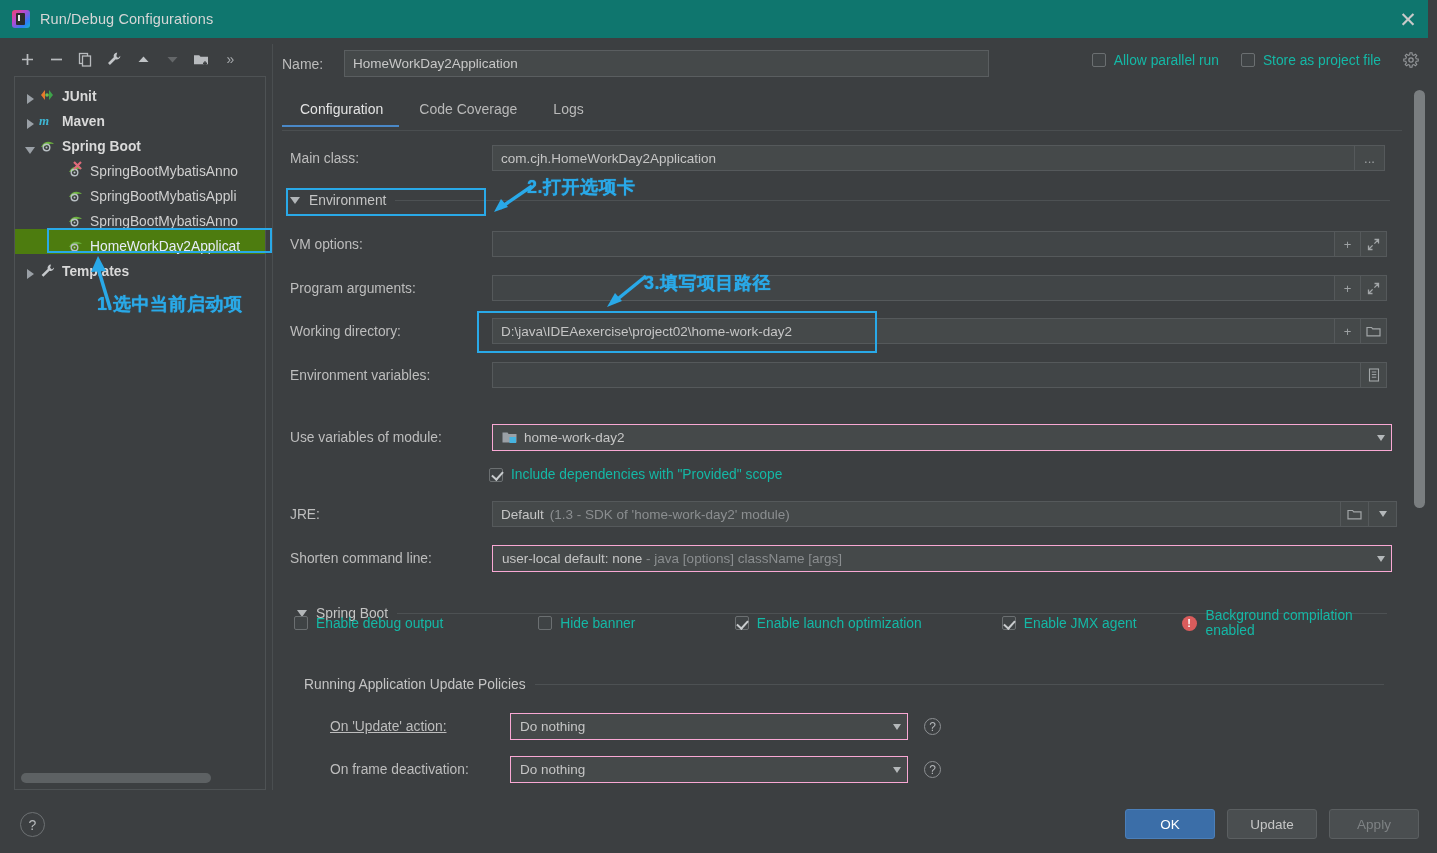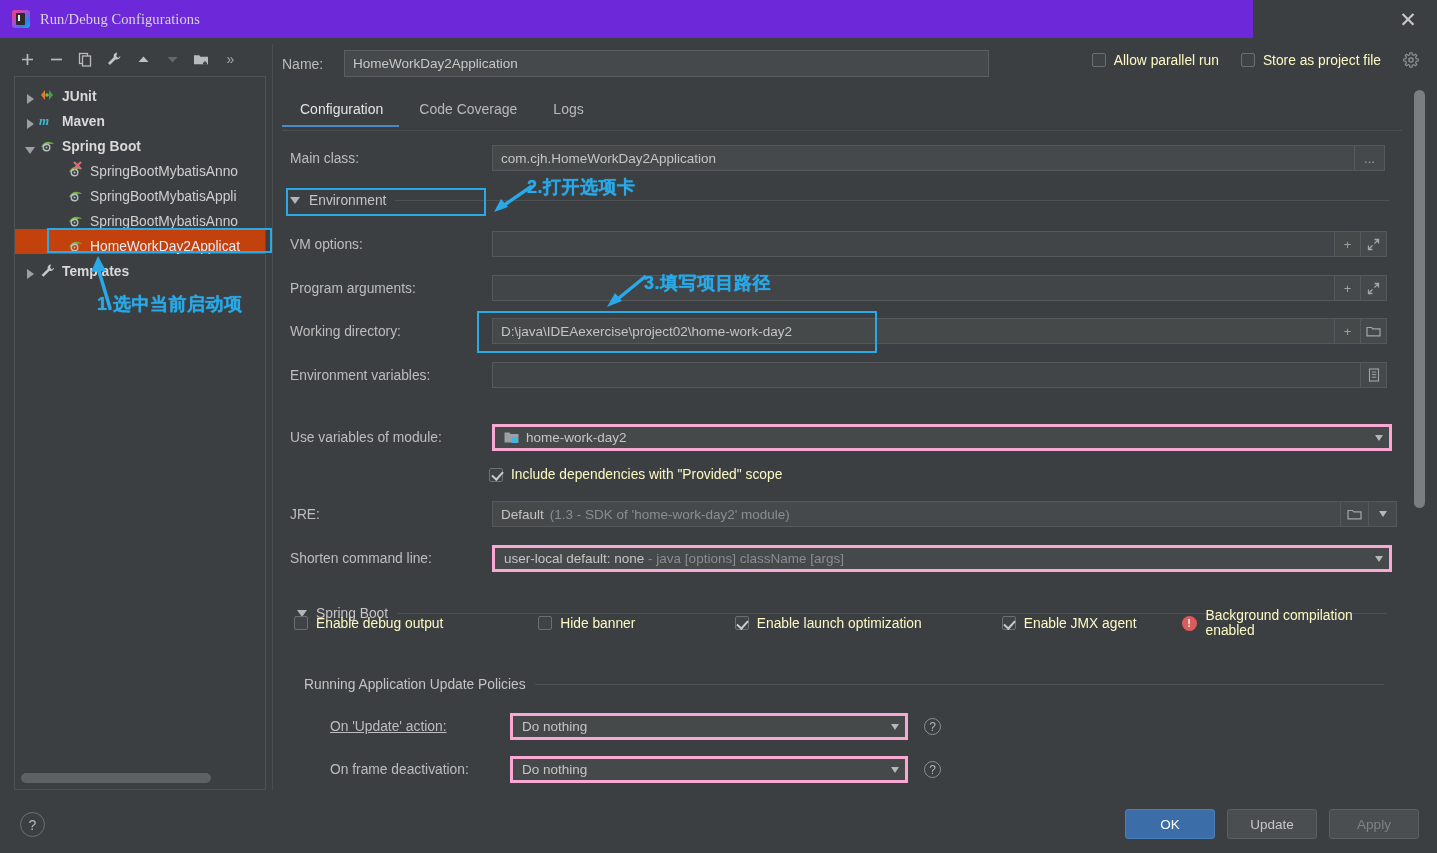--- a/index.html
+++ b/index.html
@@ -8,23 +8,23 @@
     background: #3c3f41;
     font-family: "Liberation Sans", sans-serif;
     font-size: 13.5px;
     color: #bbbbbb;
     overflow: hidden;
   }
   #app { position: relative; width: 1437px; height: 853px; background: #3c3f41; }
 
   
   .titlebar {
-    position: absolute; left: 0; top: 0; width: 1253px; height: 38px;
-    background: #6d28d9;
-    display: flex; align-items: center; font-family: Liberation Serif, serif;
+    position: absolute; left: 0; top: 0; width: 1428px; height: 38px;
+    background: #0f766e;
+    display: flex; align-items: center;
   }
   .title-icon {
     width: 18px; height: 18px; margin-left: 12px; margin-right: 10px;
     border-radius: 3px;
     background: linear-gradient(135deg,#f5426c 0%,#b14bd4 40%,#2b7ff5 75%,#1ab6c8 100%);
     position: relative; flex: none;
   }
   .title-icon::after {
     content: ""; position: absolute; left: 4px; top: 3px;
     width: 9px; height: 12px; background: #2b2b2b; border-radius: 1px;
@@ -58,21 +58,21 @@
     position: absolute; left: 14px; top: 76px; width: 252px; height: 714px;
     background: #3c3f41;
     border: 1px solid #4e5254;
     overflow: hidden;
   }
   .tree-inner { position: relative; padding-top: 2px; }
   .tree-row {
     height: 25px; display: flex; align-items: flex-end;
     position: relative; white-space: nowrap; cursor: pointer;
   }
-  .tree-row.selected { background: #c2410c; }
+  .tree-row.selected { background: #4d7c0f; }
   .tw {
     width: 18px; display: flex; align-items: center; justify-content: center;
     flex: none;
   }
   .tw-arrow {
     width: 0; height: 0; border-style: solid;
   }
   .tw-right { border-width: 5px 0 5px 7px; border-color: transparent transparent transparent #9aa0a6; }
   .tw-down  { border-width: 7px 5px 0 5px; border-color: #9aa0a6 transparent transparent transparent; }
 
@@ -123,21 +123,21 @@
   .cbx-wrap { display: flex; align-items: center; gap: 8px; cursor: pointer; }
   .cbx {
     width: 14px; height: 14px; border: 1px solid #6b6f71; background: #3f4345;
     flex: none; position: relative; border-radius: 2px;
   }
   .cbx.checked::after {
     content: ""; position: absolute; left: 3.5px; top: 0.5px;
     width: 5px; height: 9px; border: solid #c9ccce; border-width: 0 2px 2px 0;
     transform: rotate(42deg);
   }
-  .cbx-label { font-size: 13.8px; color: #fef9c3; }
+  .cbx-label { font-size: 13.8px; color: #14b8a6; }
   .gear-icon { width: 16px; height: 16px; opacity: .75; }
 
   
   .tabs {
     position: absolute; left: 282px; top: 98px; width: 1120px; height: 32px;
     display: flex; align-items: flex-start; gap: 0;
   }
   .tab {
     padding: 3px 18px 10px 18px; font-size: 14px; color: #b9b9b9; cursor: pointer;
     position: relative;
@@ -175,21 +175,21 @@
   
   .sect {
     position: absolute; display: flex; align-items: center; gap: 9px;
   }
   .sect-tri { width: 0; height: 0; border-style: solid; border-width: 7px 5px 0 5px;
     border-color: #b2b6b8 transparent transparent transparent; }
   .sect-label { font-size: 13.8px; color: #c4c4c4; white-space: nowrap; }
   .sect-line { height: 1px; background: #4d5153; }
 
   .combo {
-    background: #45494a; border: 3px solid #f9a8d4; height: 27px;
+    background: #45494a; border: 1px solid #f9a8d4; height: 27px;
     display: flex; align-items: center; padding: 0 6px 0 9px;
     font-size: 13.5px; color: #c5c5c5; white-space: nowrap; cursor: pointer;
   }
   .combo .cb-text { flex: 1; overflow: hidden; }
   .cb-arrow { width: 0; height: 0; border-style: solid; border-width: 6px 4.5px 0 4.5px;
     border-color: #b4b8ba transparent transparent transparent; margin-left: 6px; flex: none;}
   .mod-icon {
     width: 15px; height: 13px; flex: none; margin-right: 7px; position: relative;
   }
 

